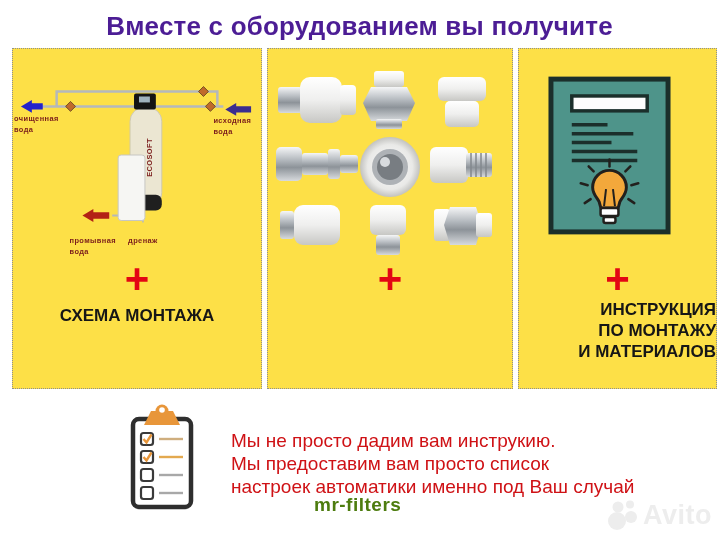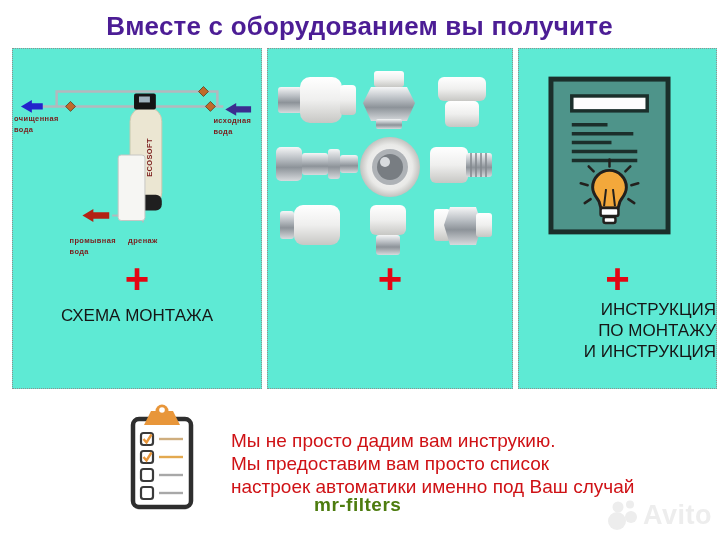--- a/index.html
+++ b/index.html
@@ -6,35 +6,35 @@
   body{
     width:719px;height:540px;position:relative;overflow:hidden;
     background:#ffffff;font-family:"Liberation Sans",sans-serif;
   }
   .title{
     position:absolute;top:11px;left:0;width:719px;text-align:center;
     font-size:26px;font-weight:bold;color:#4c1d95;letter-spacing:.2px;
   }
   .panel{
     position:absolute;top:48px;height:341px;border:1px dotted #8f8f8f;
-    box-sizing:border-box;background:#5eead4;
+    box-sizing:border-box;background:#fde047;
   }
   .panel-left{left:12px;width:250px;}
   .panel-mid{left:267px;width:246px;}
   .panel-right{left:518px;width:199px;}
   .diagram{position:absolute;left:0;top:2px;width:248px;height:212px;}
   .fittings{position:absolute;left:2px;top:10px;width:240px;height:205px;}
   .manual{position:absolute;left:27px;top:26px;width:127px;height:161px;}
   .plus{
     position:absolute;top:208px;left:0;right:0;height:44px;line-height:44px;
     text-align:center;color:#e30613;font-size:42px;font-weight:bold;
   }
   .caption{
     position:absolute;top:256px;left:0;right:0;text-align:center;
-    font-size:17px;font-weight:normal;color:#161616;line-height:21px;
+    font-size:17px;font-weight:bold;color:#161616;line-height:21px;
   }
   .panel-right .caption{top:250px;text-align:right;padding-left:26px;}
   .checklist{position:absolute;left:127px;top:401px;width:70px;height:112px;}
   .message{
     position:absolute;left:231px;top:429px;color:#cf1216;
     font-size:19px;font-weight:normal;line-height:23px;white-space:nowrap;
   }
   .brand{
     position:absolute;left:314px;top:494px;color:#4d7c0f;
     font-size:19px;font-weight:bold;letter-spacing:.5px;
@@ -187,21 +187,21 @@
       <path d="M64 96 a17 17 0 0 1 17 17 c0 7 -4.5 10.5 -6.5 14.5 l-1.8 6.5 h-17.4 l-1.8 -6.5 c-2 -4 -6.5 -7.5 -6.5 -14.5 a17 17 0 0 1 17 -17 z" fill="#f3a83b" stroke="#22201d" stroke-width="3"></path>
       <path d="M58.5 132 l2 -17 M69.5 132 l-2 -17" stroke="#22201d" stroke-width="2" fill="none"></path>
       <rect x="55" y="134" width="18" height="8" rx="2" fill="#ffffff" stroke="#22201d" stroke-width="2.5"></rect>
       <rect x="58" y="143" width="12" height="6" rx="2" fill="#ffffff" stroke="#22201d" stroke-width="2.5"></rect>
     </g>
   </svg>
   <div class="plus">+</div>
   <div class="caption">
     <div>ИНСТРУКЦИЯ</div>
     <div>ПО МОНТАЖУ</div>
-    <div>И ИНСТРУКЦИЯ</div>
+    <div>И МАТЕРИАЛОВ</div>
   </div>
 </section>
 
 <svg class="checklist" viewBox="0 0 70 112">
   <rect x="6" y="18" width="58" height="88" rx="6" fill="#ffffff" stroke="#2e2e2e" stroke-width="4.5"></rect>
   <polygon points="17,24 53,24 46,10 24,10" fill="#e8963a"></polygon>
   <circle cx="35" cy="10" r="6.5" fill="#e8963a"></circle>
   <circle cx="35" cy="9" r="2.8" fill="#ffffff"></circle>
   <g>
     <rect x="14" y="32" width="12" height="12" rx="2.5" fill="#fff" stroke="#3a3a3a" stroke-width="2.2"></rect>

